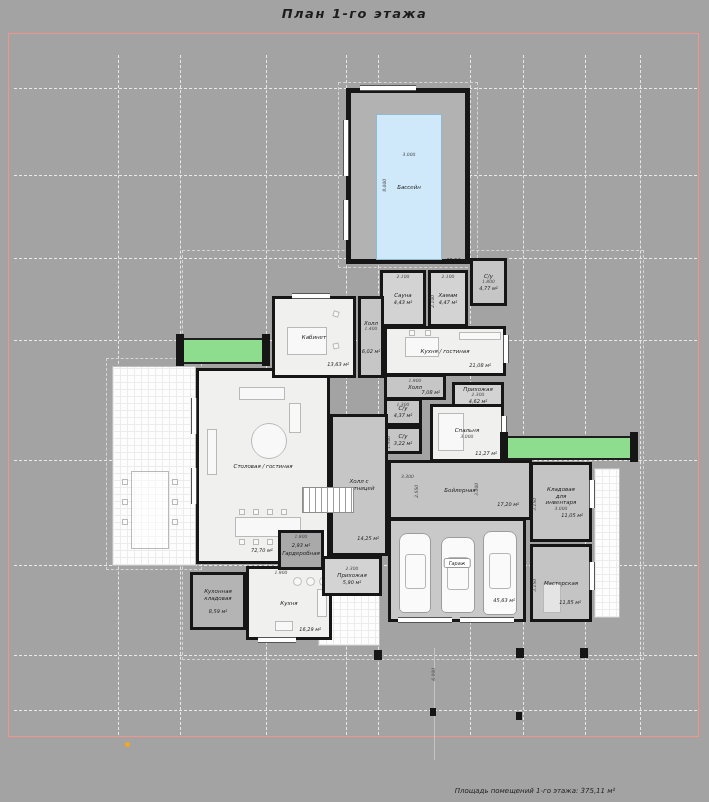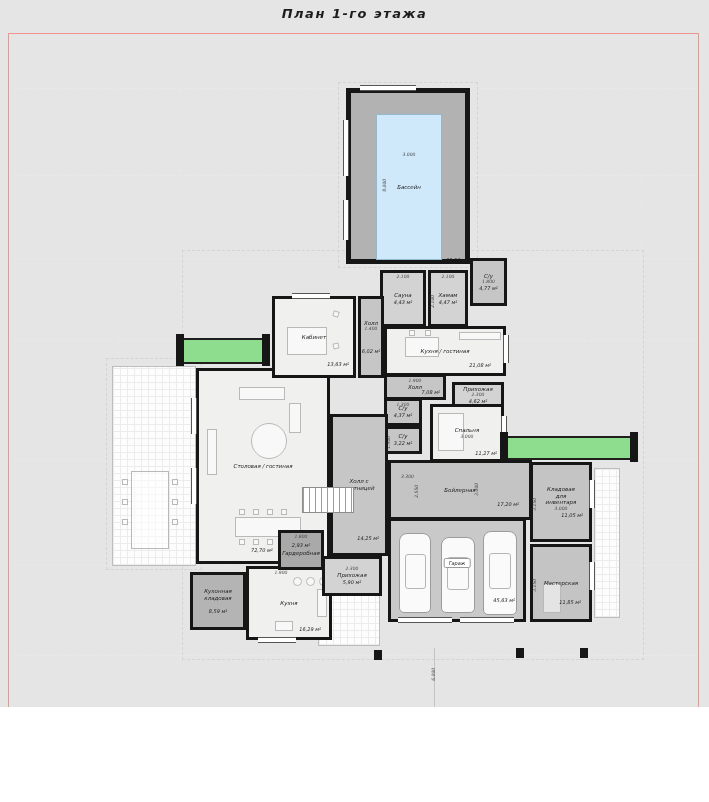--- a/index.html
+++ b/index.html
@@ -1,16 +1,16 @@
 <!DOCTYPE html>
 <html><head>
 <meta charset="utf-8">
 <style>
   html,body{margin:0;padding:0;background:#fff;}
-  #canvas{position:relative;width:709px;height:707px;background:#e5e5e5;overflow:hidden;
+  #canvas{position:relative;width:709px;height:802px;background:#a3a3a3;overflow:hidden;
           font-family:"DejaVu Sans",sans-serif;}
   .title{position:absolute;top:6px;left:0;width:709px;text-align:center;
          font:italic 700 13px "DejaVu Sans",sans-serif;color:#1c1c1c;letter-spacing:1.5px;}
   .caption{position:absolute;top:787px;left:370px;width:330px;text-align:center;
            font:italic 7px "DejaVu Sans",sans-serif;color:#1c1c1c;}
   .red-frame{position:absolute;left:8px;top:33px;width:691px;height:704px;
              border:1px solid #f0948c;box-sizing:border-box;}
   .dot{position:absolute;left:125px;top:742px;width:5px;height:5px;border-radius:50%;background:#f5a623;}
   .gv{position:absolute;width:0;border-left:1px dashed #e7e7e7;top:55px;height:680px;}
   .gh{position:absolute;height:0;border-top:1px dashed #e9e9e9;left:14px;width:683px;}
@@ -274,13 +274,14 @@
   <div class="blk" style="left:630px;top:432px;width:8px;height:30px"></div>
   <div class="blk" style="left:374px;top:650px;width:8px;height:10px"></div>
   <div class="blk" style="left:516px;top:648px;width:8px;height:10px"></div>
   <div class="blk" style="left:580px;top:648px;width:8px;height:10px"></div>
   <div class="blk" style="left:430px;top:708px;width:6px;height:8px"></div>
   <div class="blk" style="left:516px;top:712px;width:6px;height:8px"></div>
 
   <span class="dim vrot freef" style="left:428px;top:672px">6.000</span>
 
   <div class="dot"></div>
+  <div class="caption">Площадь помещений 1-го этажа: 375,11 м²</div>
 </div>
 
 </body></html>

